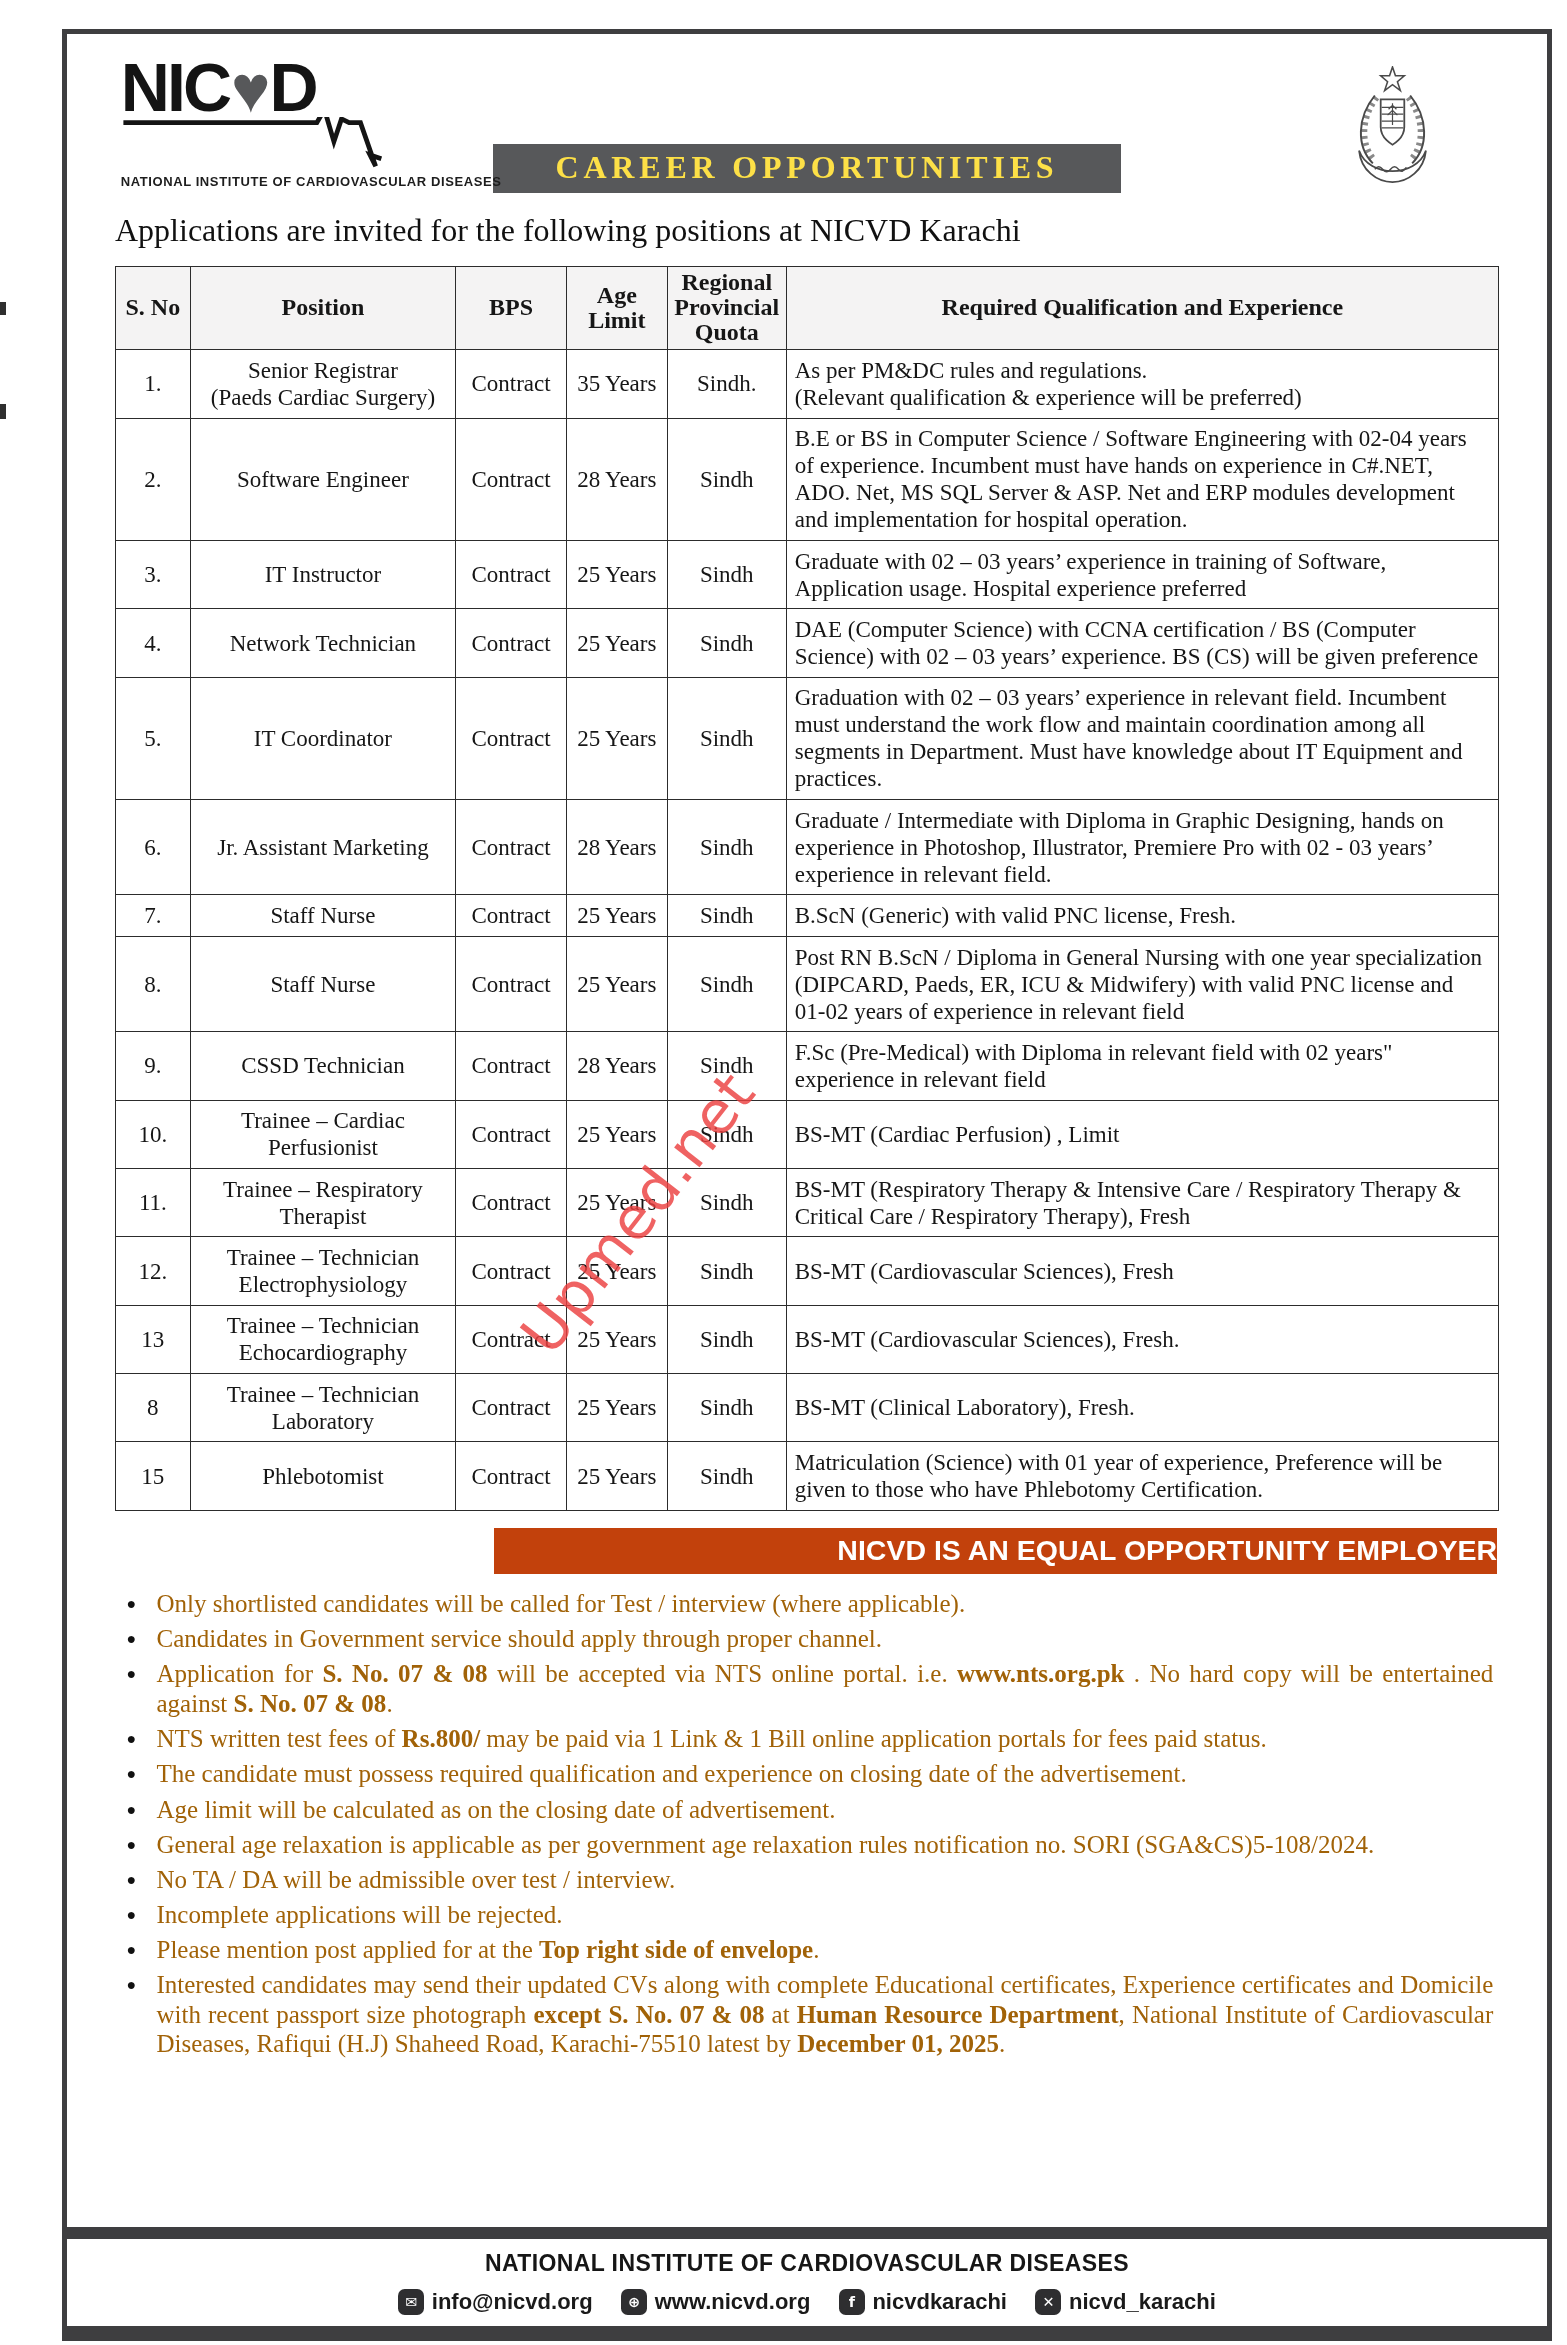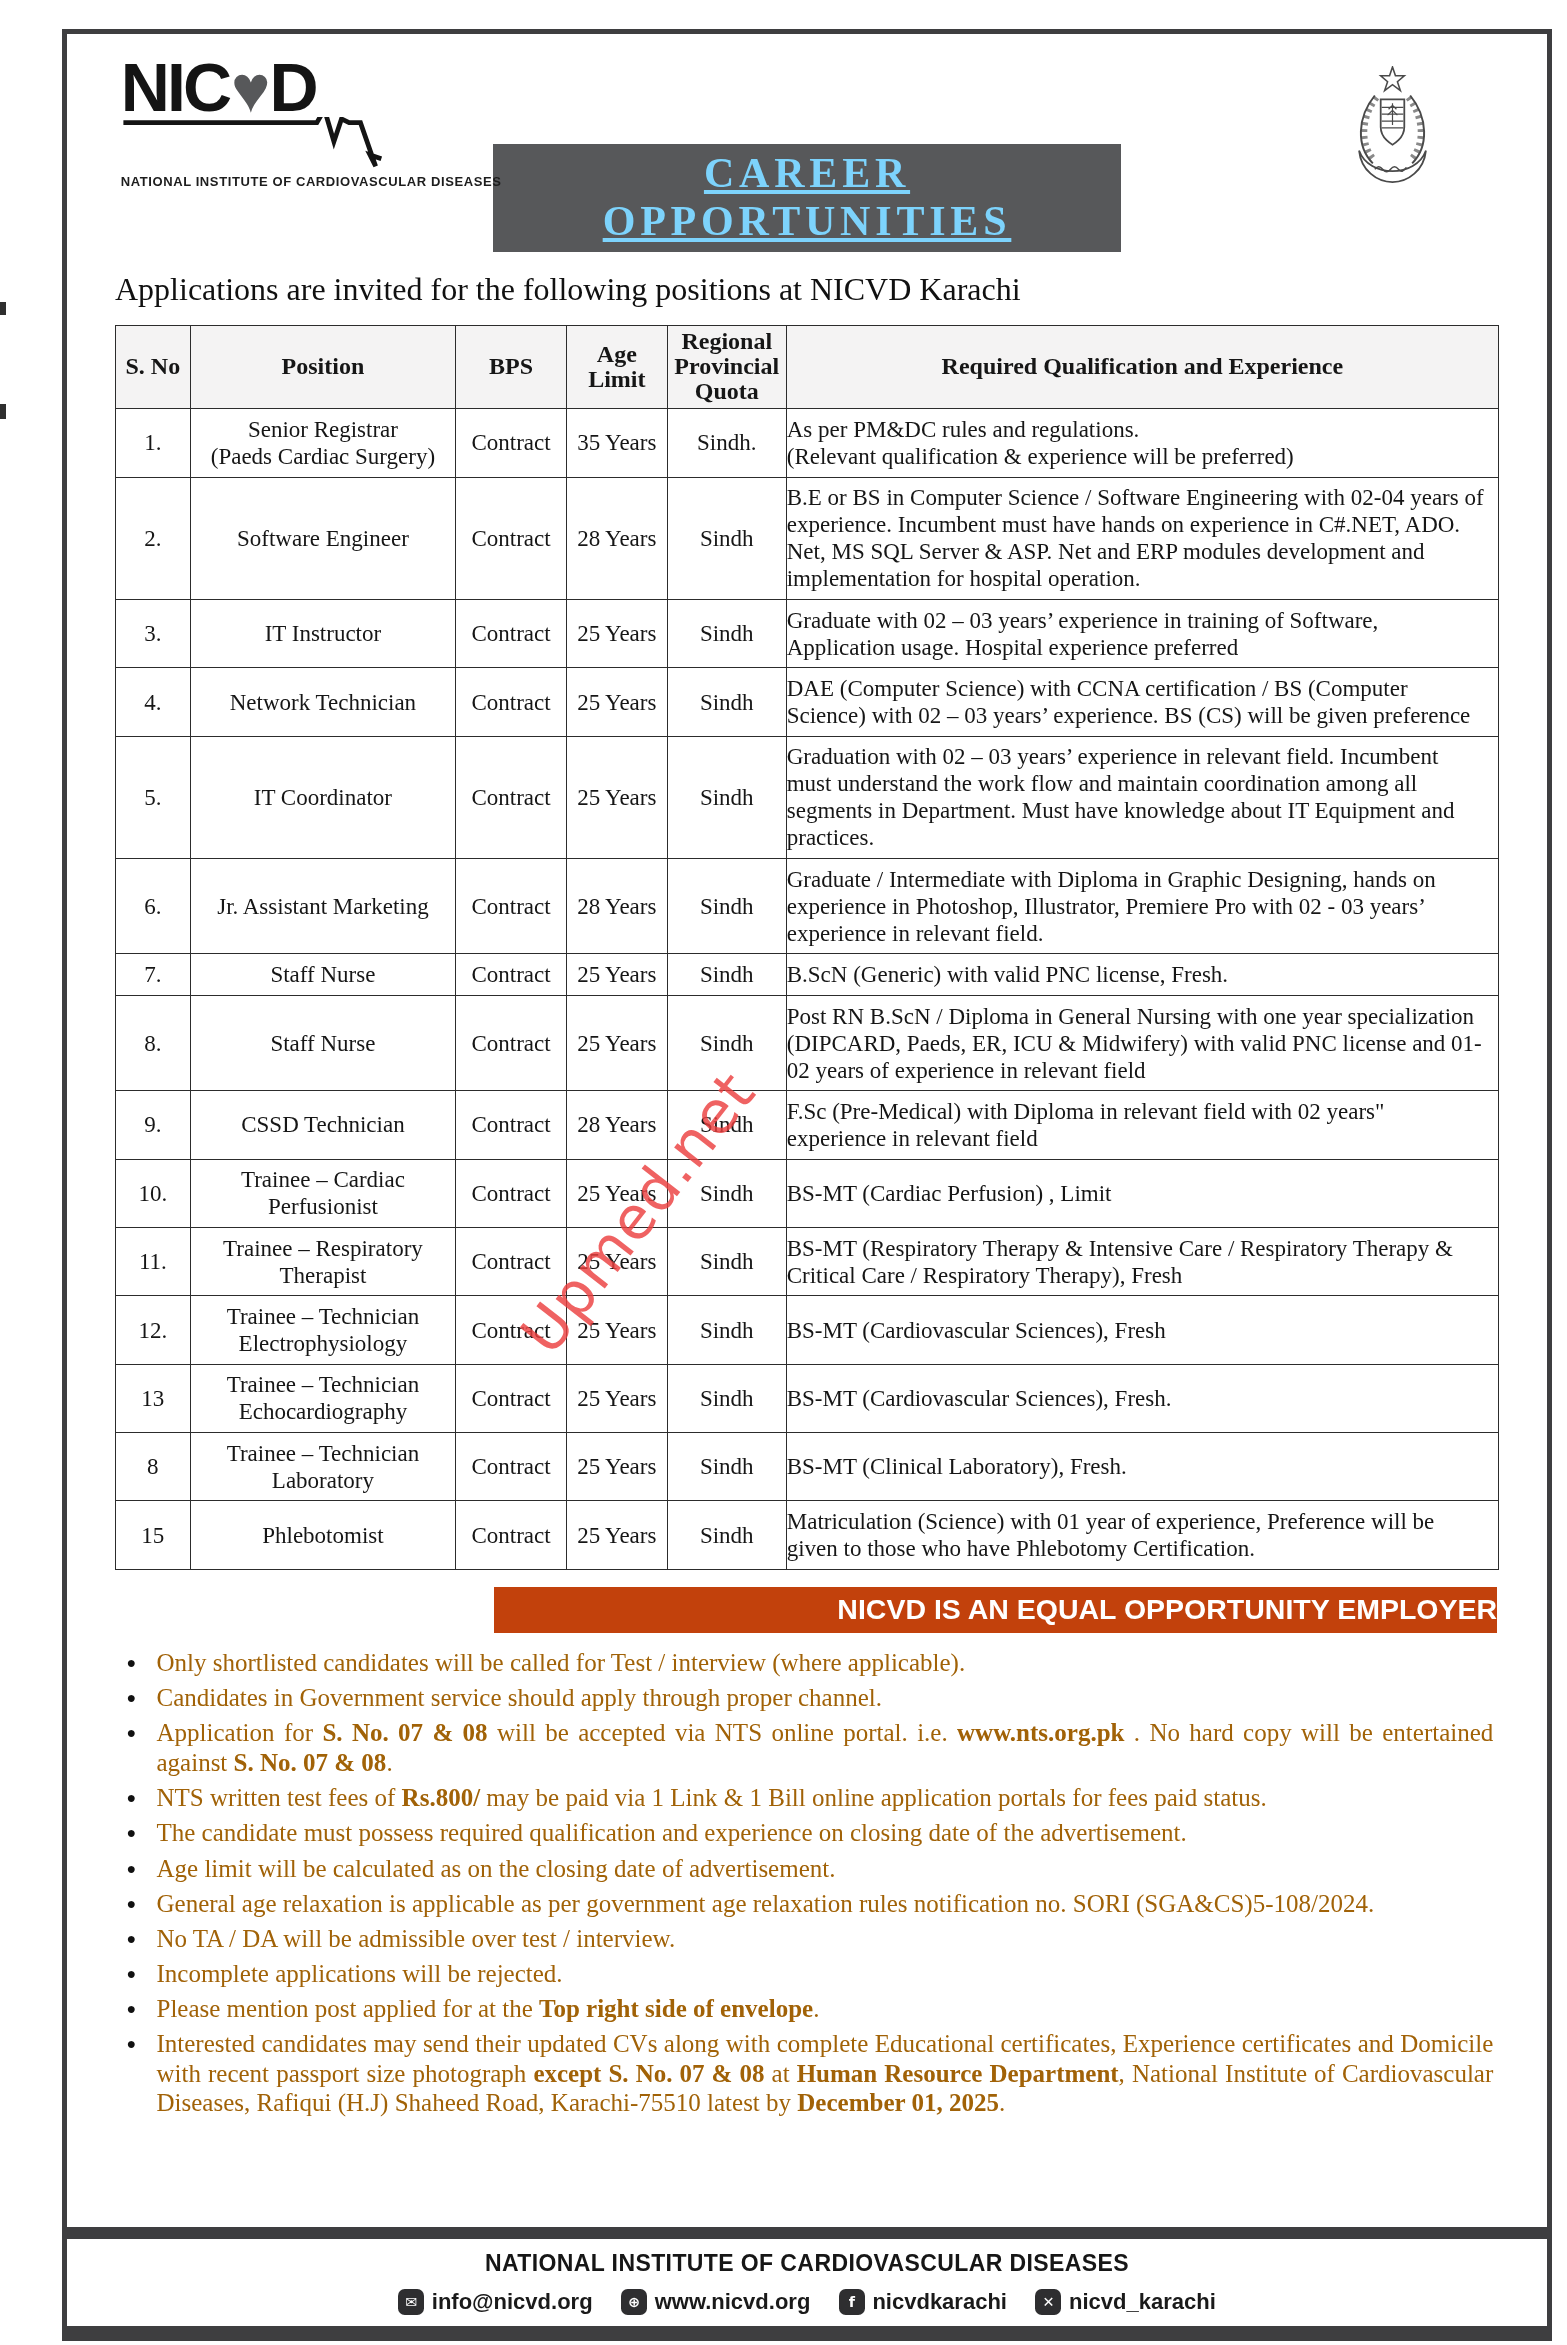--- a/index.html
+++ b/index.html
@@ -25,40 +25,40 @@
     letter-spacing:-2.9px;color:#141414;
   }
   .logo-heart{color:#57585a;font-size:0.98em;vertical-align:-1.9px;padding:0 1.9px;}
   .logo-ecg{display:block;margin-top:-5.7px;}
   .logo-subtitle{
     font-family:"Liberation Sans",sans-serif;font-weight:bold;font-size:13px;
     letter-spacing:0.6px;color:#1d1d1d;margin-top:2.9px;
   }
   .emblem{margin:13.3px 46px 0 0;}
   .career-banner{
-    width:609px;margin:-11.4px auto 0 auto;background:#57585a;color:#7dd3fc;
-    font-family:"Liberation Serif",serif;font-weight:bold;font-size:42px;
-    letter-spacing:4.8px;text-align:center;padding:4.8px 9.5px 6.7px;text-decoration:underline;
+    width:609px;margin:-11.4px auto 0 auto;background:#57585a;color:#fde047;
+    font-family:"Liberation Serif",serif;font-weight:bold;font-size:32px;
+    letter-spacing:4.8px;text-align:center;padding:4.8px 9.5px 6.7px;
   }
   .intro-title{
     text-align:left;font-size:32px;margin:19px 0 17px 0;color:#111;
   }
   
   table.positions{
     width:100%;border-collapse:collapse;table-layout:fixed;
     font-size:23px;line-height:27px;
   }
   table.positions th,table.positions td{
     border:1.9px solid #2c2c2c;padding:6.7px 7.6px;text-align:center;vertical-align:middle;
     white-space:pre-line;overflow:hidden;
   }
   table.positions th{
     font-size:24px;font-weight:bold;background:#f4f3f3;line-height:25px;padding:3.8px 3.8px;
   }
-  table.positions td.qual{text-align:left;padding-left:0;padding-right:9.5px;font-family:Liberation Serif, serif;}
+  table.positions td.qual{text-align:left;padding-left:8px;padding-right:9.5px;font-family:Liberation Serif, serif;}
   col.c-sno{width:5.4%;} col.c-pos{width:19.2%;} col.c-bps{width:8%;}
   col.c-age{width:7.3%;} col.c-quota{width:8.6%;} col.c-qual{width:51.5%;}
   
   .eo-banner{
     margin:17px 1.9px 15px auto;width:72.5%;background:#c2410c;color:#fff;
     font-family:"Liberation Sans",sans-serif;font-weight:bold;font-size:28.5px;
     text-align:right;padding:5.7px 0 7.6px;letter-spacing:0px;
   }
   
   ul.notes{list-style:none;margin:0;padding:0 5.7px 0 9.5px;}

